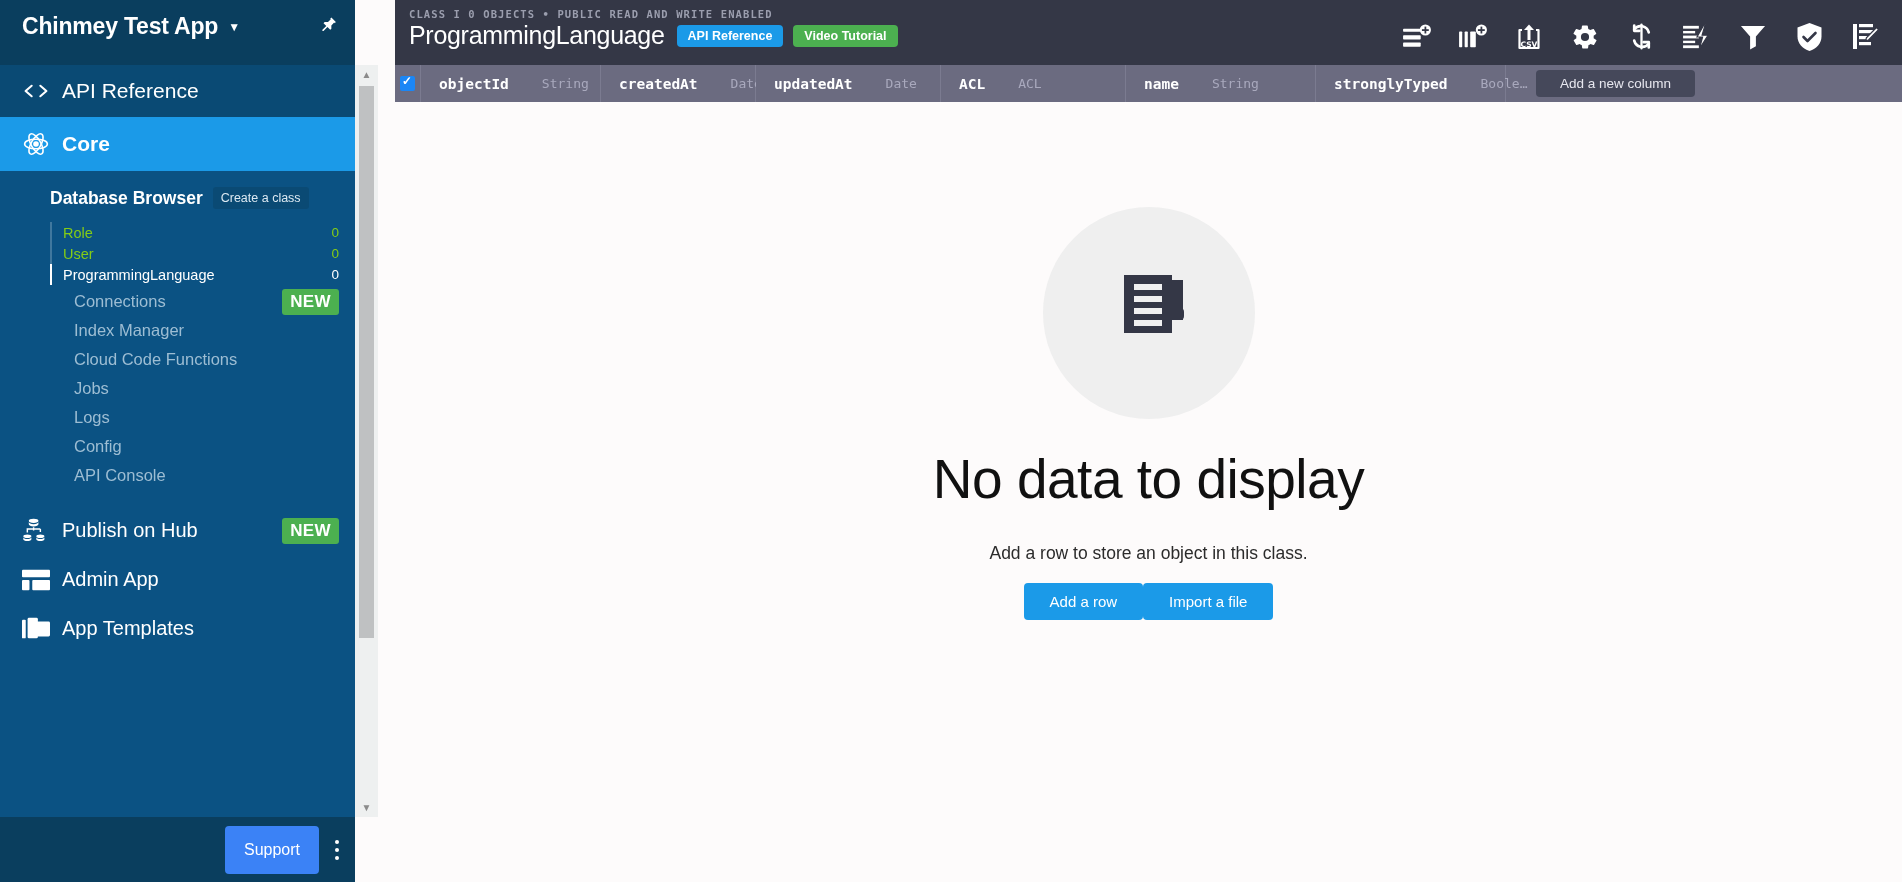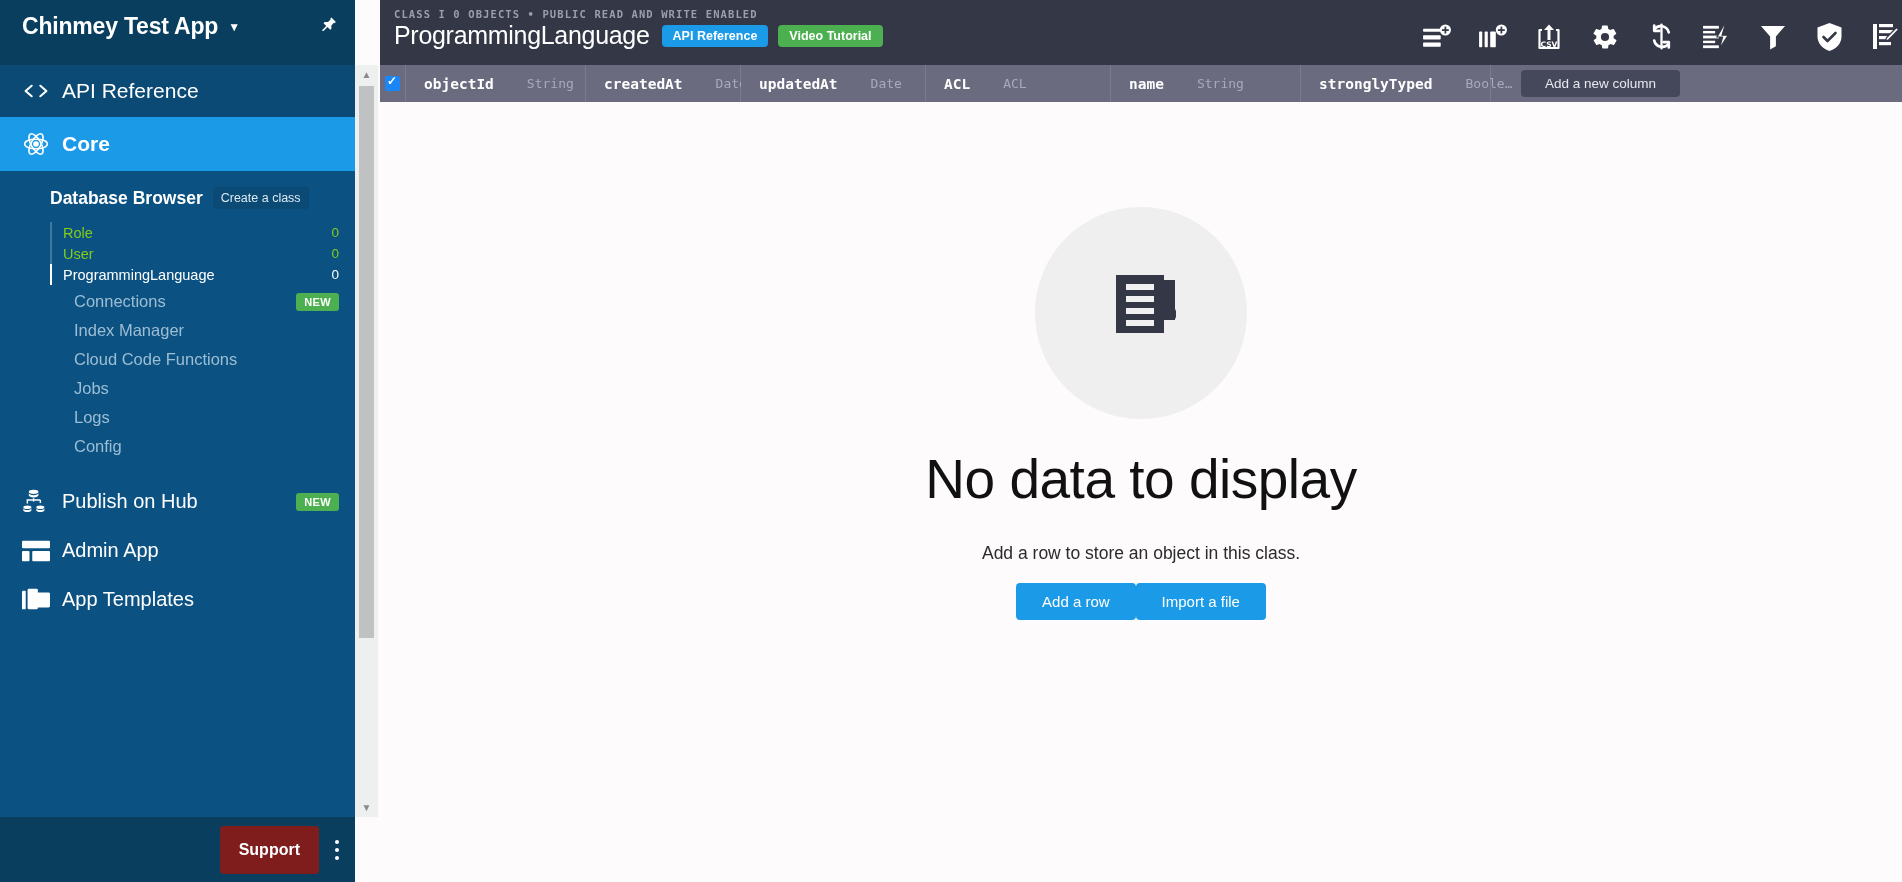--- a/index.html
+++ b/index.html
@@ -93,21 +93,21 @@
   .sb-class.active .sb-class-count { color:#fff; }
 
   .sb-link {
     display: flex; align-items: center;
     height: 29px; padding-left: 74px;
     color: #9dbdd3; font-size: 16.5px;
   }
   .sb-badge-new {
     margin-left: auto; margin-right: 16px;
     background: #4cb050; color: #ffffff;
-    font-size: 11px; font-weight: bold;
+    font-size: 17px; font-weight: bold;
     padding: 3px 8px; border-radius: 3px;
     letter-spacing: 0.4px;
   }
 
   .sb-bottom-nav { background: #0b5283; padding-bottom: 4px; }
   .sb-brow {
     display: flex; align-items: center; height: 49px;
     padding-left: 14px;
   }
   .sb-brow .sb-label { font-size: 20px; }
@@ -130,39 +130,39 @@
     margin-top: 2px;
   }
   .sb-sb-thumb.top { height: 552px; }
 
   .sb-support {
     height: 65px; background: #0a3e5e;
     display: flex; align-items: center; justify-content: flex-end;
     padding-right: 16px; flex: 0 0 65px;
   }
   .support-btn {
-    background: #7f1d1d; color: #ffffff;
-    font-size: 16px; font-weight: bold;
+    background: #3b82f6; color: #ffffff;
+    font-size: 16px; font-weight: normal;
     padding: 15px 19px; border-radius: 4px;
     border: none; cursor: pointer;
   }
   .kebab {
     margin-left: 16px; display: flex; flex-direction: column;
     gap: 4px; cursor: pointer;
   }
   .kebab span {
     width: 4px; height: 4px; border-radius: 50%;
     background: #ffffff; display: block;
   }
 
   
   .main {
     flex: 1 1 auto; height: 882px; position: relative;
     background: #404040; display: flex; flex-direction: column;
-    margin-left: 25px;
+    margin-left: 40px;
   }
   .main-header {
     background: #343746; height: 65px;
     display: flex; align-items: flex-start;
     padding: 8px 0 0 14px; flex: 0 0 65px;
     position: relative;
   }
   .mh-left { display: flex; flex-direction: column; }
   .mh-sub {
     color: #9b9eae; font-size: 10.5px;
@@ -178,21 +178,21 @@
     margin-left: 12px; padding: 4px 11px;
     border-radius: 4px; color: #ffffff;
     font-size: 12.5px; font-weight: bold;
     white-space: nowrap; cursor: pointer;
   }
   .pill.api { background: #1b9ae8; }
   .pill.video { background: #4cb050; margin-left: 10px; }
 
   .mh-tools {
     margin-left: auto; display: flex; align-items: center;
-    gap: 22px; height: 57px;
+    gap: 22px; padding-right: 20px; height: 57px;
   }
   .tool-icon {
     width: 34px; height: 34px; display: flex;
     align-items: center; justify-content: center;
     color: #ffffff; cursor: pointer;
   }
 
   
   .table-head {
     height: 37px; background: #6b6b80;
@@ -344,20 +344,23 @@
           <span>Cloud Code Functions</span>
         </div>
         <div class="sb-link">
           <span>Jobs</span>
         </div>
         <div class="sb-link">
           <span>Logs</span>
         </div>
         <div class="sb-link">
           <span>Config</span>
+        </div>
+        <div class="sb-link">
+          <span>API Console</span>
         </div>
       </div>
 
       <div class="sb-bottom-nav">
         <div class="sb-brow">
           <span class="sb-icon">
             <svg width="27" height="27" viewBox="0 0 28 28" fill="#ffffff">
               <ellipse cx="11" cy="4" rx="5" ry="2.2"></ellipse>
                 <path d="M6 5.2v2.4c0 1.2 2.2 2.2 5 2.2s5-1 5-2.2V5.2c0 1.2-2.2 2.2-5 2.2S6 6.4 6 5.2z"></path>
               <path d="M11 10.5v3.5M11 12.5h7M18 12.5v3" stroke="#ffffff" stroke-width="1.5" fill="none"></path>

